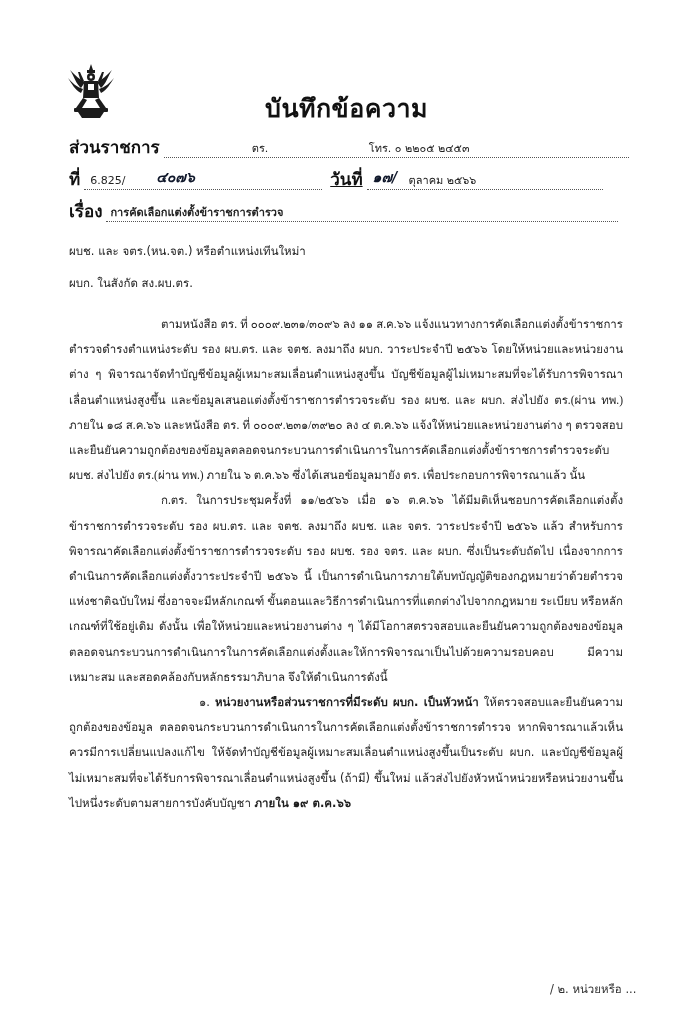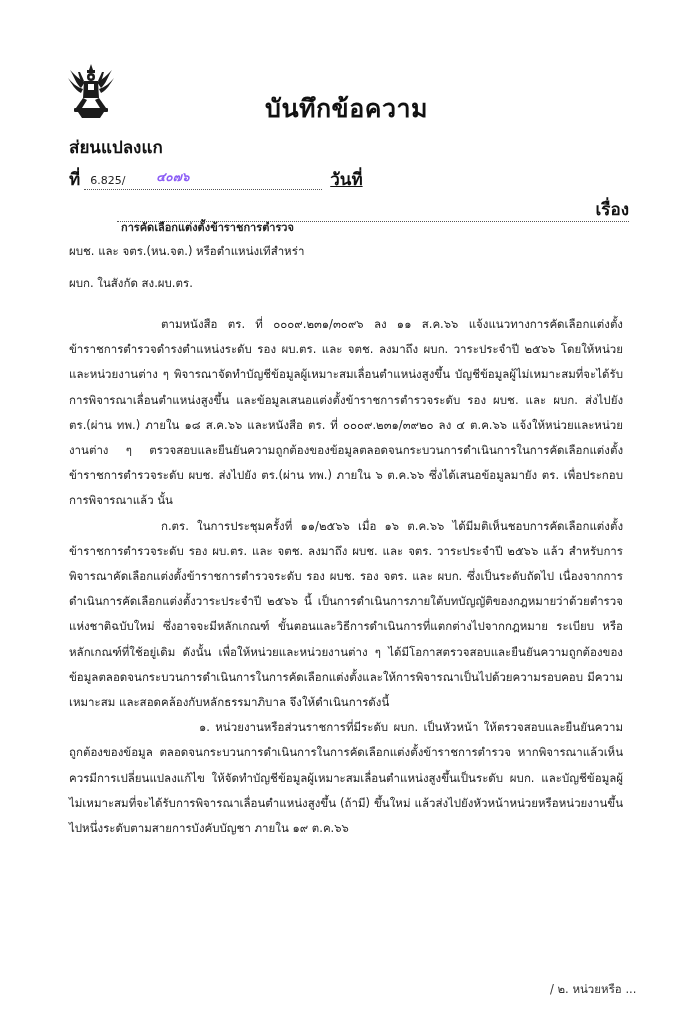--- a/index.html
+++ b/index.html
@@ -60,27 +60,27 @@
       color: #222;
       line-height: 16px;
       height: 16px;
       position: relative;
       margin-left: 4px;
       white-space: nowrap;
     }
     .handwritten {
       font-family: "DejaVu Serif", serif;
       font-style: italic;
-      font-size: 12px;
+      font-size: 14px;
       font-weight: bold;
-      color: #8b5cf6;
+      color: #0f172a;
     }
     .row-agency { top: 134px; width: 560px; }
     .row-number { top: 166px; width: 560px; }
-    .row-subject { top: 198px; width: 560px; flex-direction: column; }
+    .row-subject { top: 198px; width: 560px; }
 
     .addr {
       position: absolute;
       left: 69px;
       font-size: 11.5px;
       color: #222;
       white-space: nowrap;
     }
     .body-text {
       position: absolute;
@@ -90,25 +90,26 @@
       line-height: 25.2px;
       color: #1e1e1e;
     }
     .body-text p {
       margin: 0;
       text-align: justify;
       text-align-last: left;
     }
     .indent {
       text-indent: 92px;
+      font-family: Liberation Serif, serif;
     }
     .item-indent {
       text-indent: 130px;
     }
-    .bold { font-weight: normal; }
+    .bold { font-weight: bold; }
     .continue {
       position: absolute;
       left: 550px;
       top: 980px;
       font-size: 11.5px;
       color: #333;
       white-space: nowrap;
       text-align: right;
     }
   </style>
@@ -143,40 +144,48 @@
     </g>
     <g fill="#ffffff">
       <rect x="22" y="22" width="6" height="6"></rect>
       <circle cx="25" cy="15" r="1.5"></circle>
     </g>
   </svg>
 
   <div class="title">บันทึกข้อความ</div>
 
   <div class="hrow row-agency">
-    <span class="hlabel">ส่ยนแปลงแก</span>
+    <span class="hlabel">ส่วนราชการ</span>
+    <span class="hfield" style="width:480px;">
+      <span style="position:absolute; left:88px;">ตร.</span>
+      <span style="position:absolute; left:205px;">โทร. ๐ ๒๒๐๕ ๒๔๕๓</span>
+    </span>
   </div>
 
   <div class="hrow row-number">
     <span class="hlabel">ที่</span>
     <span class="hfield" style="width:238px;">
       <span style="position:absolute; left:6px;">6.825/</span>
       <span class="handwritten" style="position:absolute; left:72px; top:-4px;">๔๐๗๖</span>
     </span>
     <span class="hlabel" style="margin-left:8px;text-decoration:underline;">วันที่</span>
+    <span class="hfield" style="width:236px;">
+      <span class="handwritten" style="position:absolute; left:6px; top:-4px;">๑๗/</span>
+      <span style="position:absolute; left:42px;">ตุลาคม ๒๕๖๖</span>
+    </span>
   </div>
 
   <div class="hrow row-subject">
     <span class="hlabel">เรื่อง</span>
     <span class="hfield" style="width:512px;">
       <span style="position:absolute; left:4px;font-weight:bold;">การคัดเลือกแต่งตั้งข้าราชการตำรวจ</span>
     </span>
   </div>
 
-  <div class="addr" style="top:242px;">ผบช. และ จตร.(หน.จต.) หรือตำแหน่งเทีสำหร่า</div>
+  <div class="addr" style="top:242px;">ผบช. และ จตร.(หน.จต.) หรือตำแหน่งเทีนใหม่า</div>
   <div class="addr" style="top:274px;text-align:right;">ผบก. ในสังกัด สง.ผบ.ตร.</div>
 
   <div class="body-text" style="top:312px;">
     <p class="indent">ตามหนังสือ ตร. ที่ ๐๐๐๙.๒๓๑/๓๐๙๖ ลง ๑๑ ส.ค.๖๖ แจ้งแนวทางการคัดเลือกแต่งตั้งข้าราชการตำรวจดำรงตำแหน่งระดับ รอง ผบ.ตร. และ จตช. ลงมาถึง ผบก. วาระประจำปี ๒๕๖๖ โดยให้หน่วยและหน่วยงานต่าง ๆ พิจารณาจัดทำบัญชีข้อมูลผู้เหมาะสมเลื่อนตำแหน่งสูงขึ้น บัญชีข้อมูลผู้ไม่เหมาะสมที่จะได้รับการพิจารณาเลื่อนตำแหน่งสูงขึ้น และข้อมูลเสนอแต่งตั้งข้าราชการตำรวจระดับ รอง ผบช. และ ผบก. ส่งไปยัง ตร.(ผ่าน ทพ.) ภายใน ๑๘ ส.ค.๖๖ และหนังสือ ตร. ที่ ๐๐๐๙.๒๓๑/๓๙๒๐ ลง ๔ ต.ค.๖๖ แจ้งให้หน่วยและหน่วยงานต่าง ๆ ตรวจสอบและยืนยันความถูกต้องของข้อมูลตลอดจนกระบวนการดำเนินการในการคัดเลือกแต่งตั้งข้าราชการตำรวจระดับ ผบช. ส่งไปยัง ตร.(ผ่าน ทพ.) ภายใน ๖ ต.ค.๖๖ ซึ่งได้เสนอข้อมูลมายัง ตร. เพื่อประกอบการพิจารณาแล้ว นั้น</p>
     <p class="indent">ก.ตร. ในการประชุมครั้งที่ ๑๑/๒๕๖๖ เมื่อ ๑๖ ต.ค.๖๖ ได้มีมติเห็นชอบการคัดเลือกแต่งตั้งข้าราชการตำรวจระดับ รอง ผบ.ตร. และ จตช. ลงมาถึง ผบช. และ จตร. วาระประจำปี ๒๕๖๖ แล้ว สำหรับการพิจารณาคัดเลือกแต่งตั้งข้าราชการตำรวจระดับ รอง ผบช. รอง จตร. และ ผบก. ซึ่งเป็นระดับถัดไป เนื่องจากการดำเนินการคัดเลือกแต่งตั้งวาระประจำปี ๒๕๖๖ นี้ เป็นการดำเนินการภายใต้บทบัญญัติของกฎหมายว่าด้วยตำรวจแห่งชาติฉบับใหม่ ซึ่งอาจจะมีหลักเกณฑ์ ขั้นตอนและวิธีการดำเนินการที่แตกต่างไปจากกฎหมาย ระเบียบ หรือหลักเกณฑ์ที่ใช้อยู่เดิม ดังนั้น เพื่อให้หน่วยและหน่วยงานต่าง ๆ ได้มีโอกาสตรวจสอบและยืนยันความถูกต้องของข้อมูลตลอดจนกระบวนการดำเนินการในการคัดเลือกแต่งตั้งและให้การพิจารณาเป็นไปด้วยความรอบคอบ มีความเหมาะสม และสอดคล้องกับหลักธรรมาภิบาล จึงให้ดำเนินการดังนี้</p>
     <p class="item-indent"><span>๑.</span> <span class="bold">หน่วยงานหรือส่วนราชการที่มีระดับ ผบก. เป็นหัวหน้า</span><span> ให้ตรวจสอบและยืนยันความถูกต้องของข้อมูล ตลอดจนกระบวนการดำเนินการในการคัดเลือกแต่งตั้งข้าราชการตำรวจ หากพิจารณาแล้วเห็นควรมีการเปลี่ยนแปลงแก้ไข ให้จัดทำบัญชีข้อมูลผู้เหมาะสมเลื่อนตำแหน่งสูงขึ้นเป็นระดับ ผบก. และบัญชีข้อมูลผู้ไม่เหมาะสมที่จะได้รับการพิจารณาเลื่อนตำแหน่งสูงขึ้น (ถ้ามี) ขึ้นใหม่ แล้วส่งไปยังหัวหน้าหน่วยหรือหน่วยงานขึ้นไปหนึ่งระดับตามสายการบังคับบัญชา </span><span class="bold">ภายใน ๑๙ ต.ค.๖๖</span></p>
   </div>
 
   <div class="continue">/ ๒. หน่วยหรือ ...</div>
 </div>

